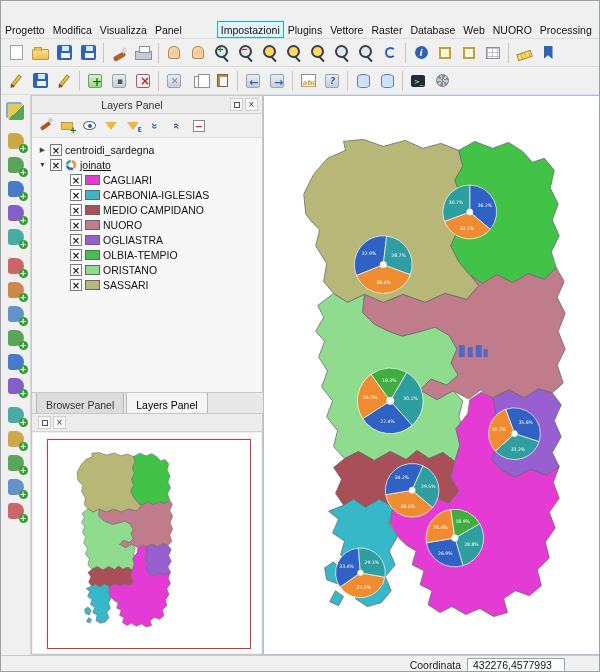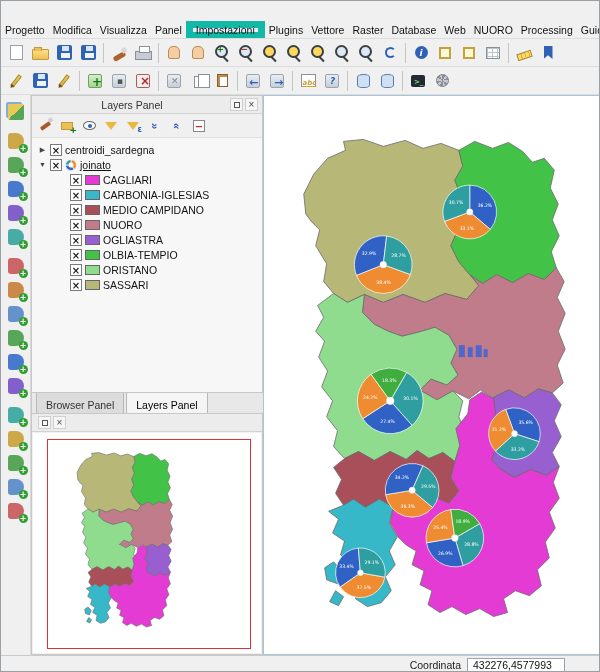--- a/index.html
+++ b/index.html
@@ -7,21 +7,21 @@
   body{font-family:"Liberation Sans","DejaVu Sans",sans-serif;}
   #app{position:relative;width:600px;height:672px;background:#f0f0f0;overflow:hidden;border:1px solid #9aa0a6;}
 
   
   #titlebar{position:absolute;left:0;top:0;width:600px;height:20px;background:#ffffff;display:flex;align-items:center;gap:5px;padding-left:4px;border-bottom:1px solid #e2e2e2;}
   #titlebar .ttl{font-size:11.5px;color:#222;}
 
   
   #menubar{position:absolute;left:0;top:20px;width:600px;height:18px;background:#f0f0f0;display:flex;align-items:stretch;overflow:hidden;border-bottom:1px solid #dcdcdc;}
   .mi{font-size:10.5px;color:#111;padding:2px 3px;display:flex;align-items:center;white-space:nowrap;border:1px solid transparent;}
-  .mi.active{background:#e5f1fb;border:7px solid #14b8a6;}
+  .mi.active{background:#e5f1fb;border:1px solid #14b8a6;margin-left:31px;}
 
   
   .toolbar{position:absolute;left:0;width:600px;height:28px;background:#f0f0f0;display:flex;align-items:center;padding-left:3px;border-bottom:1px solid #dcdcdc;overflow:hidden;}
   #tb1{top:38px;} #tb2{top:66px;}
   .tbi{width:24px;height:24px;display:flex;align-items:center;justify-content:center;border-radius:2px;flex:0 0 auto;}
   .sep{width:1px;height:20px;background:#c6c6c6;margin:0 3px;flex:0 0 auto;}
   .ig{position:relative;width:17px;height:17px;display:block;}
   .ig u{position:absolute;font-family:"DejaVu Sans",sans-serif;font-weight:bold;font-size:9px;line-height:1;text-decoration:none;}
   .ig-page{background:#fff;border:1px solid #98a0a8;width:13px;height:15px;margin:1px auto;}
   .ig-folder{margin-top:4px;height:11px;background:linear-gradient(#ffe08a,#ecc052);border:1px solid #c09a3e;border-radius:1px;}

